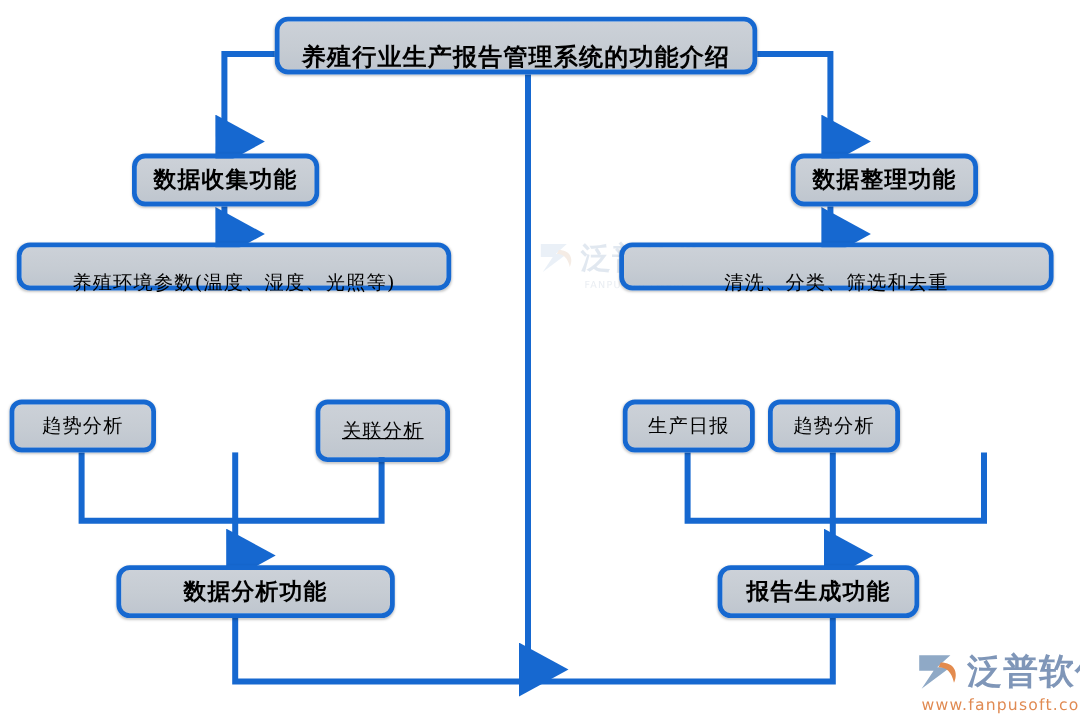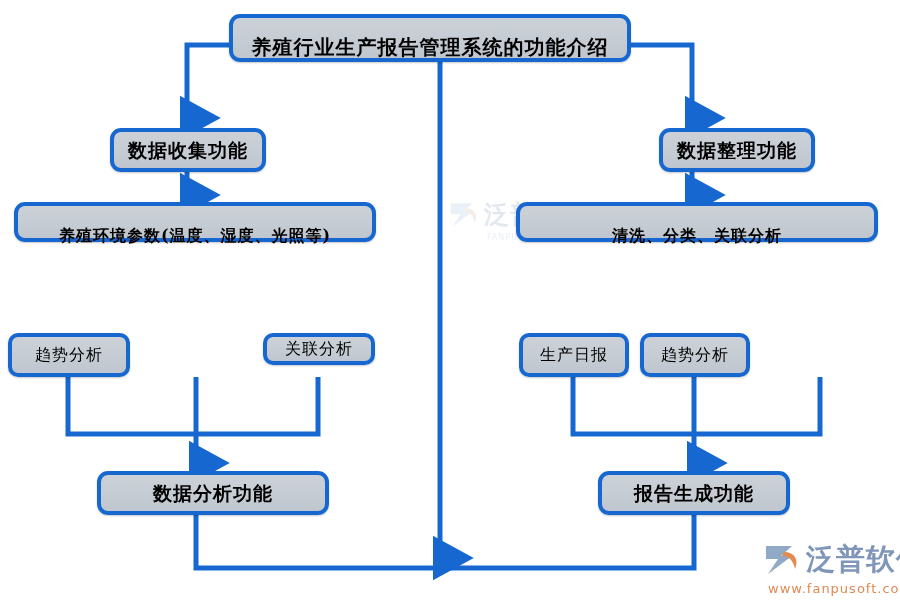--- a/index.html
+++ b/index.html
@@ -107,21 +107,21 @@
     border-width: 4px;
     border-radius: 10px;
   }
   .node .label {
     line-height: 1;
     letter-spacing: 1px;
   }
 
   .t-title   { font-size: 20px; font-weight: bold; margin-top: 17px; }
   .t-func    { font-size: 19px; font-weight: bold; letter-spacing: 2px; }
-  .t-wide    { font-size: 16px; font-weight: bold; letter-spacing: 0px; margin-top: 28px; }
+  .t-wide    { font-size: 16px; font-weight: normal; letter-spacing: 0px; margin-top: 28px; }
   .t-leaf    { font-size: 16px; font-weight: normal; letter-spacing: 1px; }
 </style>
 </head>
 <body>
 
 <div id="canvas">
 
   <svg id="wires" viewBox="0 0 900 600" width="900" height="600" xmlns="http://www.w3.org/2000/svg">
     <defs>
       <marker id="arrow" viewBox="0 0 12 12" refX="6" refY="10" markerWidth="9" markerHeight="9" orient="auto-start-reverse">
@@ -183,38 +183,38 @@
 
   <div class="node" style="left:614px; top:128px; width:156px; height:44px;margin-left:45px;">
     <span class="label t-func">数据整理功能</span>
   </div>
 
   <div class="node" style="left:14px; top:202px; width:362px; height:40px;">
     <span class="label t-wide">养殖环境参数(温度、湿度、光照等)</span>
   </div>
 
   <div class="node" style="left:516px; top:202px; width:362px; height:40px;">
-    <span class="label t-wide">清洗、分类、关联分析</span>
+    <span class="label t-wide">清洗、分类、筛选和去重</span>
   </div>
 
   <div class="node small" style="left:8px; top:333px; width:122px; height:44px;">
     <span class="label t-leaf">趋势分析</span>
   </div>
-  <div class="node small" style="left:263px; top:333px; width:112px; height:32px;">
+  <div class="node small" style="left:263px; top:333px; width:112px; height:52px;text-decoration:underline;">
     <span class="label t-leaf">关联分析</span>
   </div>
 
   <div class="node small" style="left:519px; top:333px; width:110px; height:44px;">
     <span class="label t-leaf">生产日报</span>
   </div>
   <div class="node small" style="left:640px; top:333px; width:110px; height:44px;">
     <span class="label t-leaf">趋势分析</span>
   </div>
 
   <div class="node" style="left:97px; top:471px; width:232px; height:44px;">
     <span class="label t-func">数据分析功能</span>
   </div>
 
-  <div class="node" style="left:598px; top:471px; width:192px; height:44px;">
+  <div class="node" style="left:598px; top:471px; width:168px; height:44px;">
     <span class="label t-func">报告生成功能</span>
   </div>
 
 </div>
 
 </body></html>

